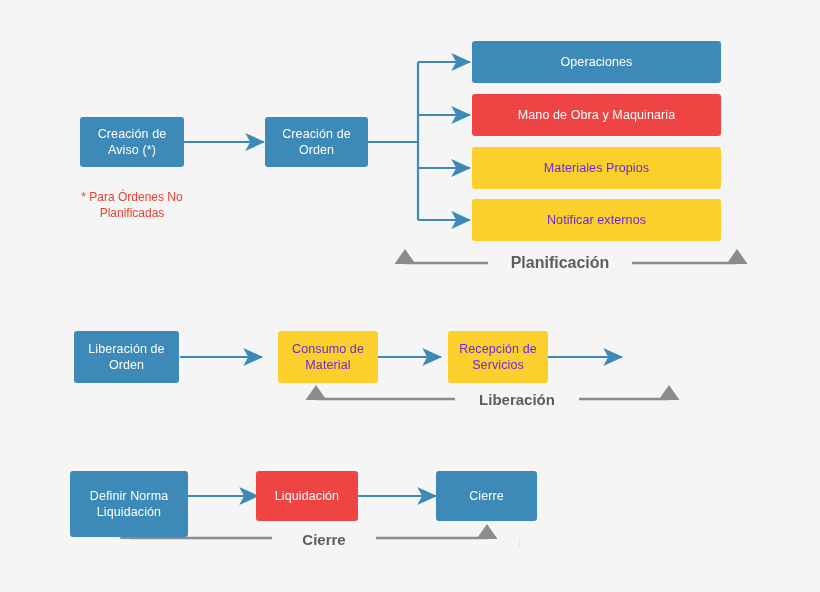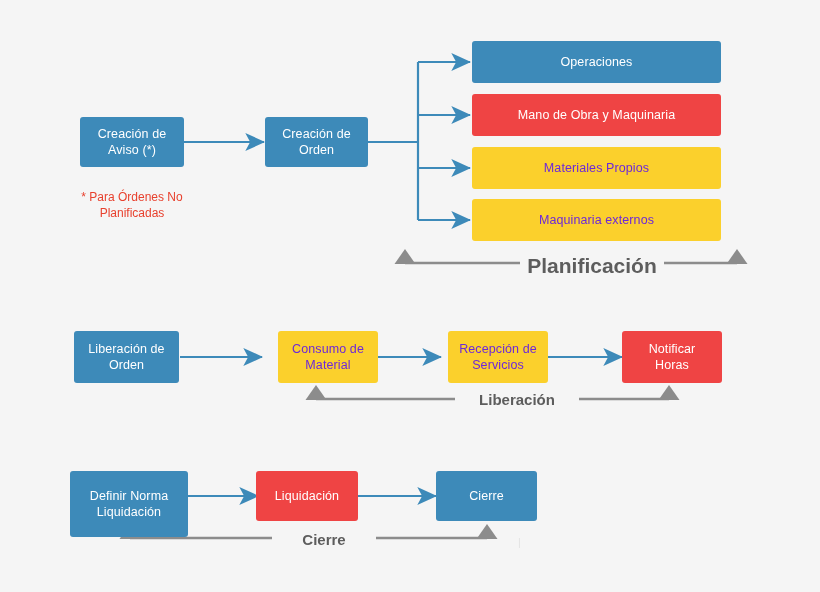--- a/index.html
+++ b/index.html
@@ -130,44 +130,40 @@
 
   <div class="node orange" style="left:472px; top:94px; width:249px; height:42px; font-size:12.5px;">
     <span>Mano de Obra y Maquinaria</span>
   </div>
 
   <div class="node yellow" style="left:472px; top:147px; width:249px; height:42px; font-size:12.5px;">
     <span>Materiales Propios</span>
   </div>
 
   <div class="node yellow" style="left:472px; top:199px; width:249px; height:42px; font-size:12.5px;">
-    <span>Maquinaria externos</span>
+    <span>Notificar externos</span>
   </div>
 
-  <div class="phase-label" style="left:520px; top:254px; width:130px; font-size:21px;text-align:center;">Planificación</div>
+  <div class="phase-label" style="left:488px; top:254px; width:130px; font-size:16px;text-align:center;">Planificación</div>
 
   <div class="node blue" style="left:74px; top:331px; width:105px; height:52px; font-size:12.5px;">
     <span>Liberación de
 Orden</span>
   </div>
 
   <div class="node yellow" style="left:262px; top:331px; width:100px; height:52px; font-size:12.5px;margin-left:16px;">
     <span>Consumo de
 Material</span>
   </div>
 
   <div class="node yellow" style="left:448px; top:331px; width:100px; height:52px; font-size:12.5px;">
     <span>Recepción de
 Servicios</span>
   </div>
 
-  <div class="node orange" style="left:622px; top:331px; width:100px; height:52px; font-size:12.5px;">
-    <span>Notificar
-Horas</span>
-  </div>
 
   <div class="phase-label" style="left:455px; top:391px; width:110px; font-size:15px;">Liberación</div>
 
   <div class="node blue" style="left:70px; top:471px; width:118px; height:66px; font-size:12.5px;">
     <span>Definir Norma
 Liquidación</span>
   </div>
 
   <div class="node orange" style="left:256px; top:471px; width:102px; height:50px; font-size:12.5px;">
     <span>Liquidación</span>

